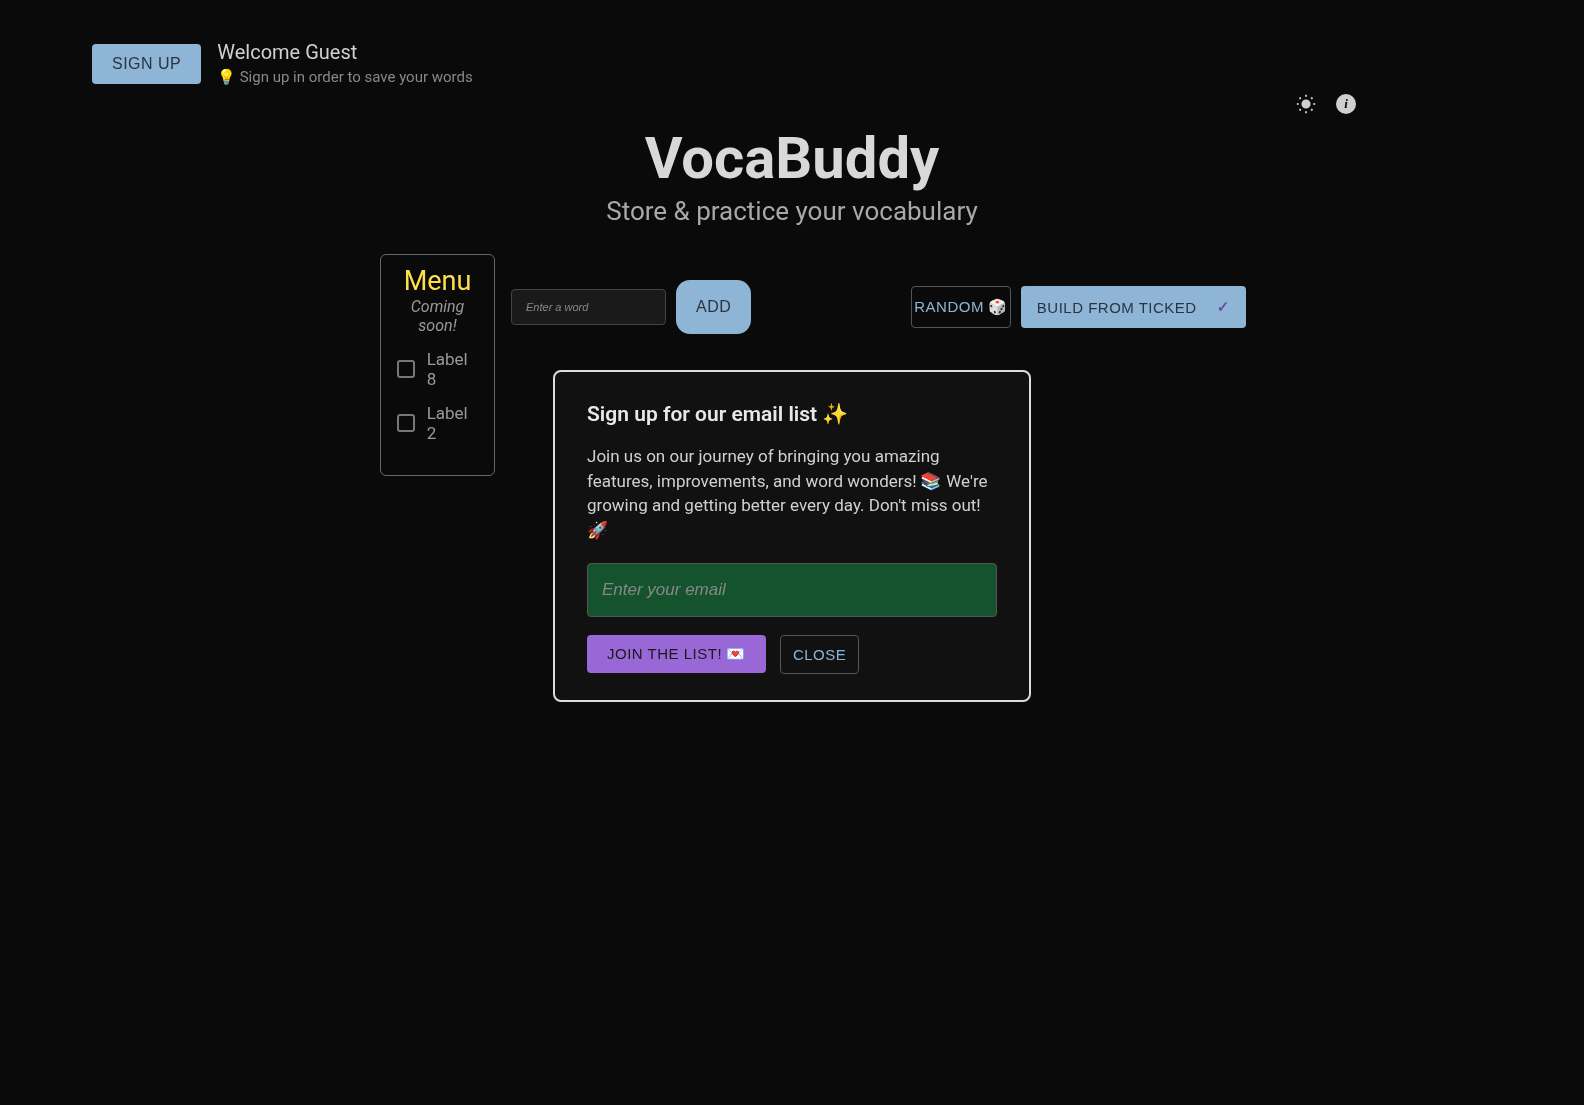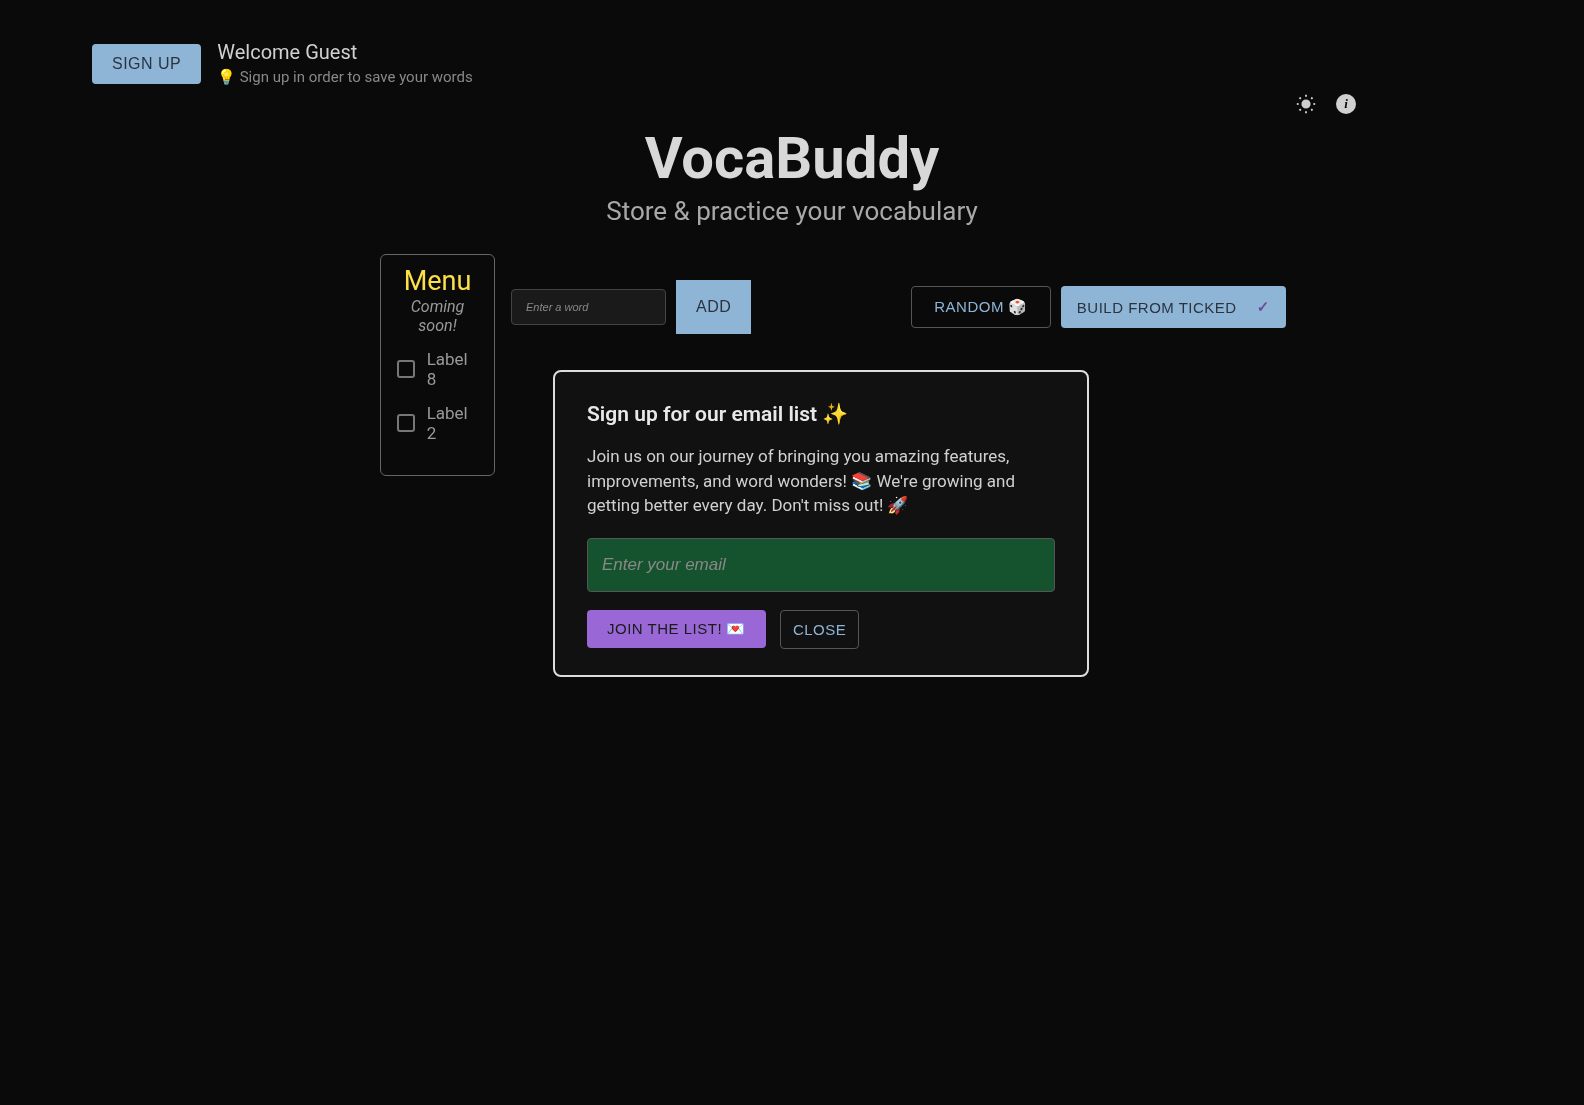--- a/index.html
+++ b/index.html
@@ -156,32 +156,32 @@
     }
     .add-btn {
       background-color: #8fb5d6;
       color: #2a3440;
       border: none;
       padding: 18px 20px;
       font-size: 16px;
       font-weight: 500;
       letter-spacing: 0.5px;
       cursor: pointer;
-      border-radius: 0;
+      border-radius: 14px;
     }
     .right-controls {
       display: flex;
       gap: 10px;
       margin-left: 150px;
     }
     .random-btn {
       background: transparent;
       border: 1px solid #555;
       color: #8fb5d6;
-      padding: 11px 22px;
+      padding: 11px 2px;
       font-size: 15px;
       letter-spacing: 0.5px;
       cursor: pointer;
       border-radius: 4px;
       display: flex;
       align-items: center;
       gap: 6px;
     }
     .build-btn {
       background-color: #8fb5d6;
@@ -193,21 +193,21 @@
       cursor: pointer;
       border-radius: 4px;
       display: flex;
       align-items: center;
       gap: 20px;
     }
     .modal {
       position: absolute;
       left: 553px;
       top: 370px;
-      width: 536px;
+      width: 478px;
       background: #111;
       border: 2px solid #ddd;
       border-radius: 8px;
       padding: 30px 32px 26px 32px;
     }
     .modal-title {
       font-size: 21px;
       font-weight: 600;
       color: #e8e8e8;
       margin-bottom: 18px;

